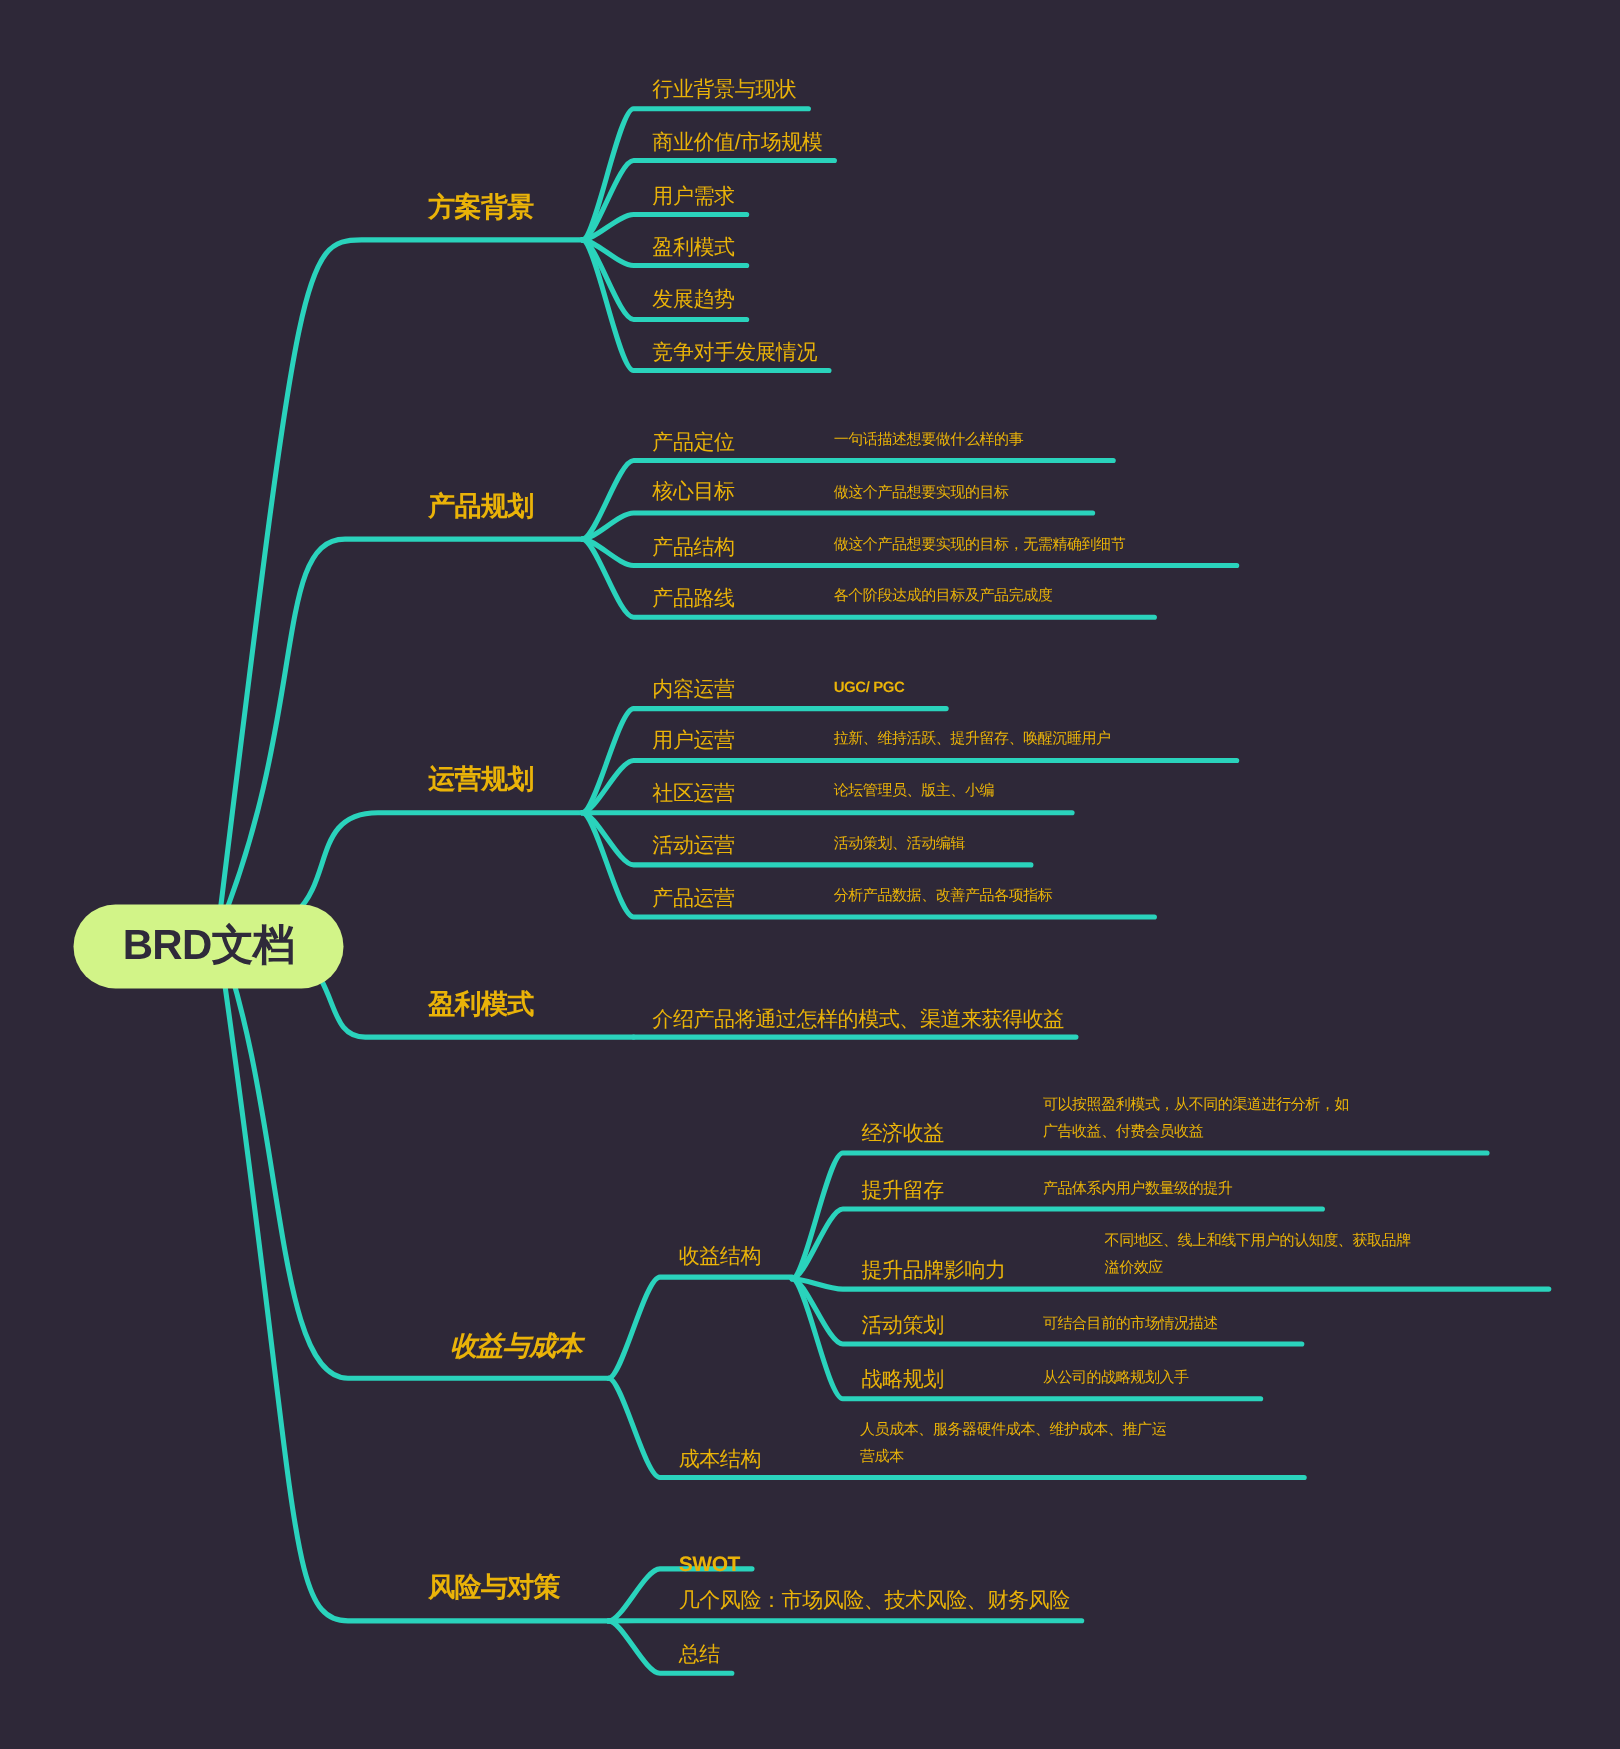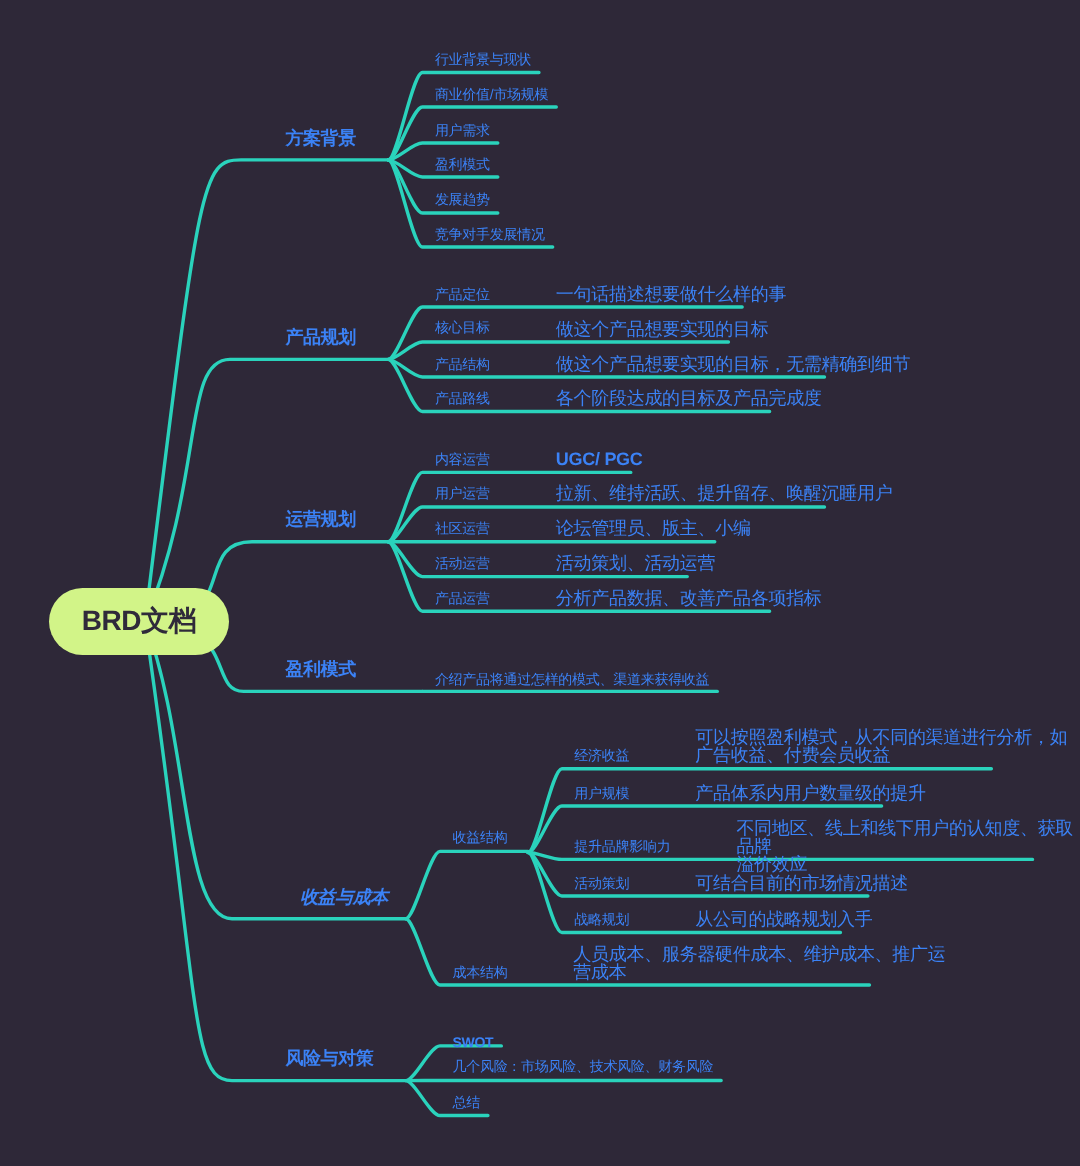--- a/index.html
+++ b/index.html
@@ -2,25 +2,25 @@
 <html><head>
 <meta charset="utf-8">
 <title>BRD文档</title>
 <style>
   html,body{margin:0;padding:0;}
   body{width:1080px;height:1166px;background:#2e2838;overflow:hidden;
        font-family:"Liberation Sans","DejaVu Sans",sans-serif;
        -webkit-font-smoothing:antialiased;text-rendering:geometricPrecision;}
   #stage{position:relative;width:1080px;height:1166px;background:#2e2838;}
   #links{position:absolute;left:0;top:0;width:1080px;height:1166px;}
-  .lbl{position:absolute;white-space:nowrap;color:#3b82f6;line-height:18px;}
+  .lbl{position:absolute;white-space:nowrap;color:#eab308;line-height:18px;}
   .lvl2{font-size:18px;font-weight:700;letter-spacing:-0.45px;}
   .lvl3{font-size:14px;font-weight:400;letter-spacing:-0.28px;}
   .lvl3.b{font-weight:700;margin-top:11px;}
-  .detail{font-size:18px;font-weight:400;letter-spacing:-0.28px;}
+  .detail{font-size:10px;font-weight:400;letter-spacing:-0.28px;}
   .detail.b{font-weight:700;}
   .two{white-space:normal;line-height:18px;}
   #root-node{position:absolute;background:#d2f488;color:#2f2a3a;
      border-radius:34px;display:flex;align-items:center;justify-content:center;
      font-size:28px;font-weight:700;letter-spacing:-0.45px;}
 </style>
 </head>
 <body style="background: rgb(46, 40, 56);">
 <div id="stage" style="background: rgb(46, 40, 56);">
   <svg id="links" viewBox="0 0 1080 1166">
@@ -50,21 +50,21 @@
       <path d="M528.06,852.5C537.06,852.5 551.86,806 561.86,806L881.62,806" fill="none" stroke="#2ad3bc" stroke-width="3.4" stroke-linecap="round" stroke-linejoin="round"></path>
       <path d="M528.06,852.5C537.06,852.5 551.86,859.4 561.86,859.4L1032.53,859.4" fill="none" stroke="#2ad3bc" stroke-width="3.4" stroke-linecap="round" stroke-linejoin="round"></path>
       <path d="M528.06,852.5C537.06,852.5 551.86,896 561.86,896L867.89,896" fill="none" stroke="#2ad3bc" stroke-width="3.4" stroke-linecap="round" stroke-linejoin="round"></path>
       <path d="M528.06,852.5C537.06,852.5 551.86,932.5 561.86,932.5L840.45,932.5" fill="none" stroke="#2ad3bc" stroke-width="3.4" stroke-linecap="round" stroke-linejoin="round"></path>
       <path d="M405.77,918.8C414.77,918.8 429.97,985 439.97,985L869.48,985" fill="none" stroke="#2ad3bc" stroke-width="3.4" stroke-linecap="round" stroke-linejoin="round"></path>
       <path d="M145,622C200.68,1007.22 190.00,1080.6 232.00,1080.6L405.77,1080.6" fill="none" stroke="#2ad3bc" stroke-width="3.4" stroke-linecap="round" stroke-linejoin="round"></path>
       <path d="M405.77,1080.6C414.77,1080.6 429.97,1045.9 439.97,1045.9L501.34,1045.9" fill="none" stroke="#2ad3bc" stroke-width="3.4" stroke-linecap="round" stroke-linejoin="round"></path>
       <path d="M405.77,1080.6C414.77,1080.6 429.97,1080.5 439.97,1080.5L721.15,1080.5" fill="none" stroke="#2ad3bc" stroke-width="3.4" stroke-linecap="round" stroke-linejoin="round"></path>
       <path d="M405.77,1080.6C414.77,1080.6 429.97,1115.5 439.97,1115.5L487.92,1115.5" fill="none" stroke="#2ad3bc" stroke-width="3.4" stroke-linecap="round" stroke-linejoin="round"></path>
     </svg>
-  <div id="root-node" style="left: 49px; top: 588px; width: 180px; height: 67px; background: rgb(210, 244, 136); color: rgb(47, 42, 58);">
+  <div id="root-node" style="left: 49px; top: 603px; width: 180px; height: 56px; background: rgb(210, 244, 136); color: rgb(47, 42, 58);">
       <span>BRD文档</span>
     </div>
   <div id="nodes">
     <div class="lbl lvl2" style="left: 285.5px; top: 129.3px;">方案背景</div>
     <div class="lbl lvl3" style="left: 434.9px; top: 50px;">行业背景与现状</div>
     <div class="lbl lvl3" style="left: 434.9px; top: 85px;">商业价值/市场规模</div>
     <div class="lbl lvl3" style="left: 434.9px; top: 120.5px;">用户需求</div>
     <div class="lbl lvl3" style="left: 434.9px; top: 155px;">盈利模式</div>
     <div class="lbl lvl3" style="left: 434.9px; top: 190px;">发展趋势</div>
     <div class="lbl lvl3" style="left: 434.9px; top: 225px;">竞争对手发展情况</div>
@@ -78,30 +78,30 @@
     <div class="lbl lvl3" style="left: 434.9px; top: 389px;">产品路线</div>
     <div class="lbl detail" style="left: 555.79px; top: 389px;">各个阶段达成的目标及产品完成度</div>
     <div class="lbl lvl2" style="left: 285.5px; top: 509.9px;">运营规划</div>
     <div class="lbl lvl3" style="left: 434.9px; top: 449.5px;">内容运营</div>
     <div class="lbl detail b" style="left: 555.79px; top: 449.5px;">UGC/ PGC</div>
     <div class="lbl lvl3" style="left: 434.9px; top: 484px;">用户运营</div>
     <div class="lbl detail" style="left: 555.79px; top: 484px;">拉新、维持活跃、提升留存、唤醒沉睡用户</div>
     <div class="lbl lvl3" style="left: 434.9px; top: 519px;">社区运营</div>
     <div class="lbl detail" style="left: 555.79px; top: 519px;">论坛管理员、版主、小编</div>
     <div class="lbl lvl3" style="left: 434.9px; top: 553.5px;">活动运营</div>
-    <div class="lbl detail" style="left: 555.79px; top: 553.5px;">活动策划、活动运营</div>
+    <div class="lbl detail" style="left: 555.79px; top: 553.5px;">活动策划、活动编辑</div>
     <div class="lbl lvl3" style="left: 434.9px; top: 588.5px;">产品运营</div>
     <div class="lbl detail" style="left: 555.79px; top: 588.5px;">分析产品数据、改善产品各项指标</div>
     <div class="lbl lvl2" style="left: 285.5px; top: 659.7px;">盈利模式</div>
     <div class="lbl lvl3" style="left: 434.9px; top: 669.5px;">介绍产品将通过怎样的模式、渠道来获得收益</div>
     <div class="lbl lvl2" style="left: 300px; top: 888px; font-style: italic;">收益与成本</div>
     <div class="lbl lvl3" style="left: 452.47px; top: 828.3px;">收益结构</div>
     <div class="lbl lvl3" style="left: 574.36px; top: 746px;">经济收益</div>
     <div class="lbl detail two" style="left: 695.25px; top: 728px;"><span>可以按照盈利模式，从不同的渠道进行分析，如</span><br><span>广告收益、付费会员收益</span></div>
-    <div class="lbl lvl3" style="left: 574.36px; top: 783.5px;">用户规模</div>
+    <div class="lbl lvl3" style="left: 574.36px; top: 783.5px;">提升留存</div>
     <div class="lbl detail" style="left: 695.25px; top: 783.5px;">产品体系内用户数量级的提升</div>
     <div class="lbl lvl3" style="left: 574.36px; top: 837px;">提升品牌影响力</div>
     <div class="lbl detail two" style="left: 736.4px; top: 819px;"><span>不同地区、线上和线下用户的认知度、获取品牌</span><br><span>溢价效应</span></div>
     <div class="lbl lvl3" style="left: 574.36px; top: 874px;">活动策划</div>
     <div class="lbl detail" style="left: 695.25px; top: 874px;">可结合目前的市场情况描述</div>
     <div class="lbl lvl3" style="left: 574.36px; top: 910px;">战略规划</div>
     <div class="lbl detail" style="left: 695.25px; top: 910px;">从公司的战略规划入手</div>
     <div class="lbl lvl3" style="left: 452.47px; top: 962.5px;">成本结构</div>
     <div class="lbl detail two" style="left: 573.36px; top: 944.5px;"><span>人员成本、服务器硬件成本、维护成本、推广运</span><br><span>营成本</span></div>
     <div class="lbl lvl2" style="left: 285.5px; top: 1049.4px;">风险与对策</div>

